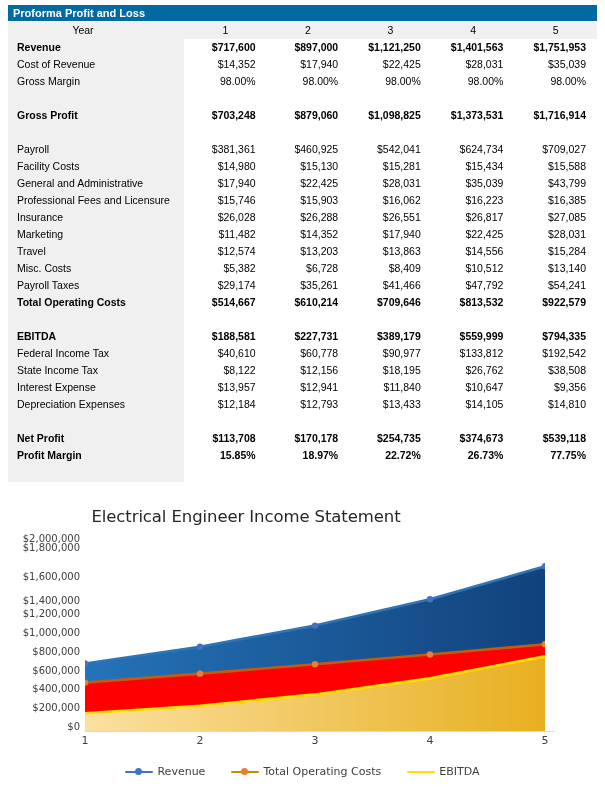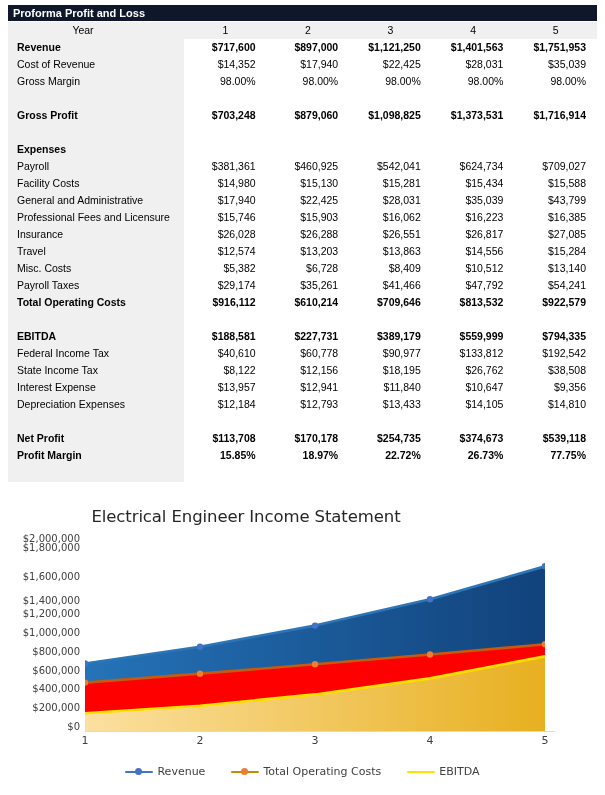--- a/index.html
+++ b/index.html
@@ -10,21 +10,21 @@
     font-family: "Liberation Sans", sans-serif;
     -webkit-font-smoothing: antialiased;
   }
   #page { position: relative; width: 605px; height: 795px; overflow: hidden; background:#fff; }
 
   
   #pl-block { position: absolute; left: 0; top: 0; width: 605px; height: 500px; }
 
   .title-bar {
     position: absolute; left: 8px; top: 5px; width: 589px; height: 16px;
-    background: #0f172a;
+    background: #0369a1;
     color: #ffffff;
     font-size: 11px; font-weight: bold;
     line-height: 16px;
     padding-left: 5px;
     white-space: nowrap;
   }
 
   
   .gray-headrow {
     position: absolute; left: 8px; top: 22px; width: 589px; height: 17px;
@@ -170,28 +170,20 @@
             <td class="num">$1,716,914</td>
           </tr>
           <tr class="spacer">
             <td class="lbl"></td>
             <td class="num"></td>
             <td class="num"></td>
             <td class="num"></td>
             <td class="num"></td>
             <td class="num"></td>
           </tr>
-          <tr class="bold ">
-            <td class="lbl">Expenses</td>
-            <td class="num"></td>
-            <td class="num"></td>
-            <td class="num"></td>
-            <td class="num"></td>
-            <td class="num"></td>
-          </tr>
           <tr class="">
             <td class="lbl">Payroll</td>
             <td class="num">$381,361</td>
             <td class="num">$460,925</td>
             <td class="num">$542,041</td>
             <td class="num">$624,734</td>
             <td class="num">$709,027</td>
           </tr>
           <tr class="">
             <td class="lbl">Facility Costs</td>
@@ -219,20 +211,28 @@
           </tr>
           <tr class="">
             <td class="lbl">Insurance</td>
             <td class="num">$26,028</td>
             <td class="num">$26,288</td>
             <td class="num">$26,551</td>
             <td class="num">$26,817</td>
             <td class="num">$27,085</td>
           </tr>
           <tr class="">
+            <td class="lbl">Marketing</td>
+            <td class="num">$11,482</td>
+            <td class="num">$14,352</td>
+            <td class="num">$17,940</td>
+            <td class="num">$22,425</td>
+            <td class="num">$28,031</td>
+          </tr>
+          <tr class="">
             <td class="lbl">Travel</td>
             <td class="num">$12,574</td>
             <td class="num">$13,203</td>
             <td class="num">$13,863</td>
             <td class="num">$14,556</td>
             <td class="num">$15,284</td>
           </tr>
           <tr class="">
             <td class="lbl">Misc. Costs</td>
             <td class="num">$5,382</td>
@@ -244,21 +244,21 @@
           <tr class="">
             <td class="lbl">Payroll Taxes</td>
             <td class="num">$29,174</td>
             <td class="num">$35,261</td>
             <td class="num">$41,466</td>
             <td class="num">$47,792</td>
             <td class="num">$54,241</td>
           </tr>
           <tr class="bold ">
             <td class="lbl">Total Operating Costs</td>
-            <td class="num">$916,112</td>
+            <td class="num">$514,667</td>
             <td class="num">$610,214</td>
             <td class="num">$709,646</td>
             <td class="num">$813,532</td>
             <td class="num">$922,579</td>
           </tr>
           <tr class="spacer">
             <td class="lbl"></td>
             <td class="num"></td>
             <td class="num"></td>
             <td class="num"></td>

